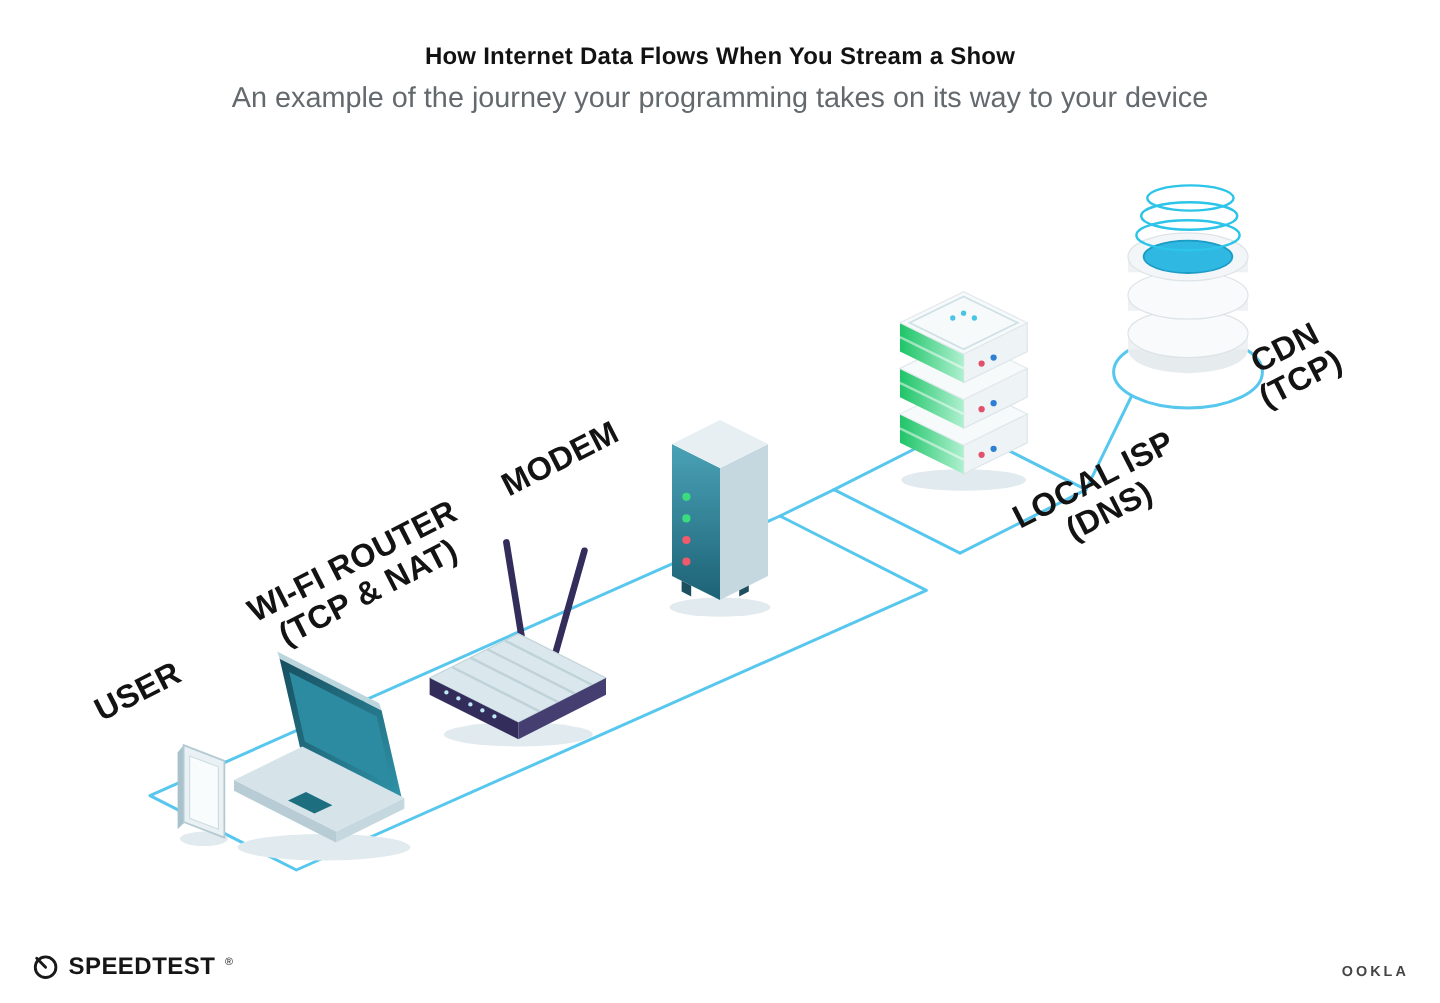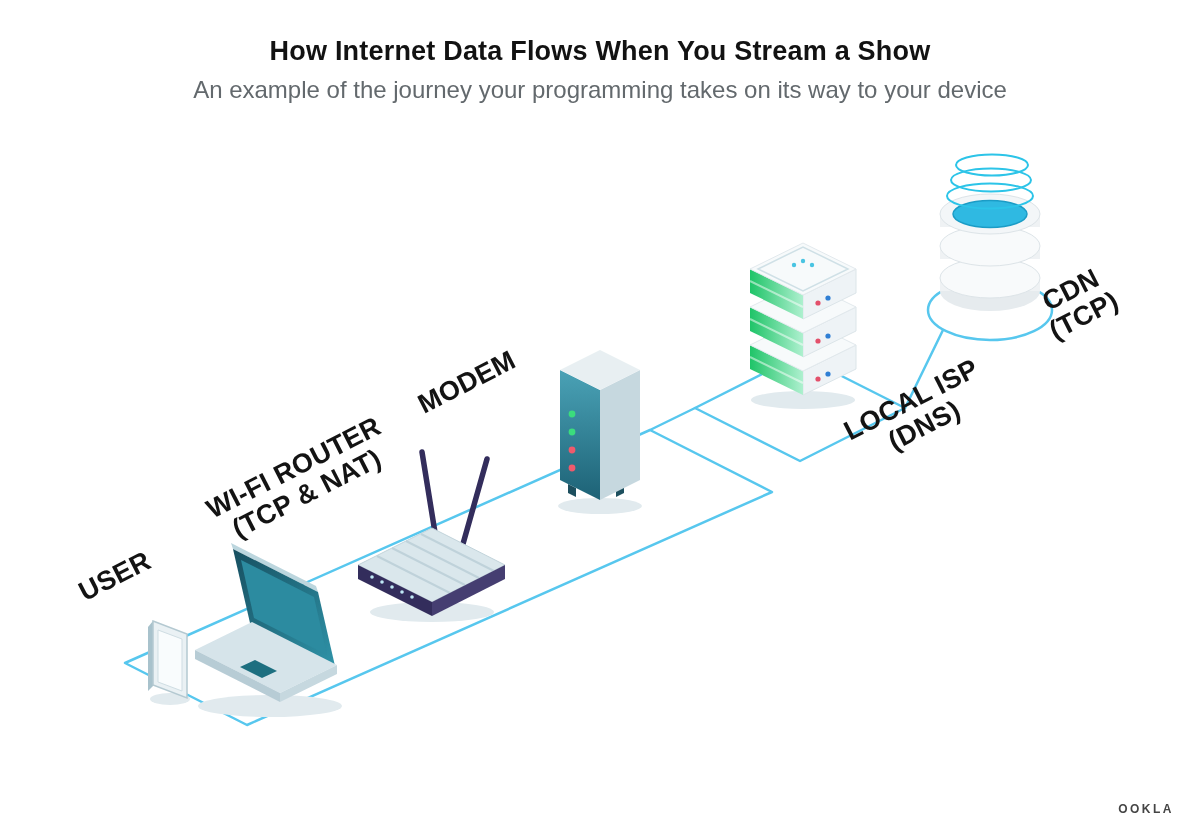--- a/index.html
+++ b/index.html
@@ -1,19 +1,19 @@
 <!DOCTYPE html>
 <html><head>
 <meta charset="utf-8">
 <style>
   html,body{margin:0;padding:0;background:#fff;}
   .canvas{position:relative;width:1200px;height:836px;background:#ffffff;overflow:hidden;
           font-family:"Liberation Sans",sans-serif;}
   .header{position:absolute;top:36px;left:0;width:100%;text-align:center;}
-  .title{margin:0;font-size:27px;font-weight:700;color:#121212;letter-spacing:.2px;}
+  .title{margin:0;font-size:20px;font-weight:700;color:#121212;letter-spacing:.2px;}
   .subtitle{margin:9px 5px 0;font-size:24px;font-weight:400;color:#63696d;}
   .illustration{position:absolute;left:0;top:0;width:1200px;height:836px;}
   .node-label{position:absolute;transform:rotate(-27deg);text-align:center;
               font-weight:700;color:#131313;font-size:27px;line-height:1.08;letter-spacing:.3px;}
   .node-label span{display:block;white-space:nowrap;}
   .lbl-user{left:30px;top:562px;width:170px;}
   .lbl-router{left:178px;top:452px;width:245px;}
   .lbl-modem{left:382px;top:368px;width:170px;}
   .lbl-isp{left:808px;top:384px;width:220px;}
   .lbl-cdn{left:1000px;top:274px;width:155px;}
@@ -178,15 +178,23 @@
   </div>
   <div class="node-label lbl-isp">
     <span>LOCAL ISP</span>
     <span>(DNS)</span>
   </div>
   <div class="node-label lbl-cdn">
     <span>CDN</span>
     <span>(TCP)</span>
   </div>
 
+  <div class="speedtest">
+    <svg width="24" height="24" viewBox="0 0 24 24">
+      <circle cx="12" cy="12" r="8.6" fill="none" stroke="#191919" stroke-width="2.4"></circle>
+      <line x1="12" y1="12" x2="4.6" y2="4.6" stroke="#191919" stroke-width="2.4" stroke-linecap="round"></line>
+    </svg>
+    <span>SPEEDTEST</span>
+    <sup>®</sup>
+  </div>
   <div class="ookla">OOKLA</div>
 
 </div>
 
 </body></html>

